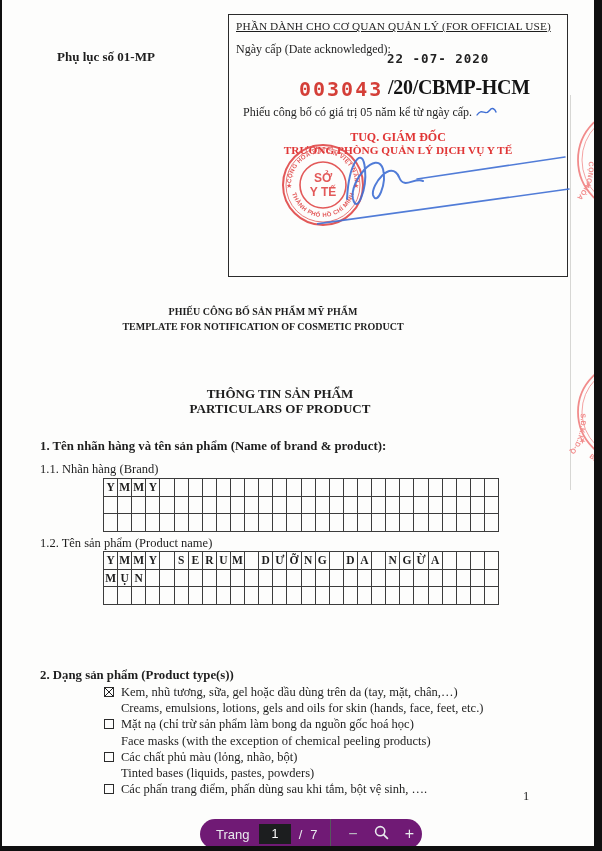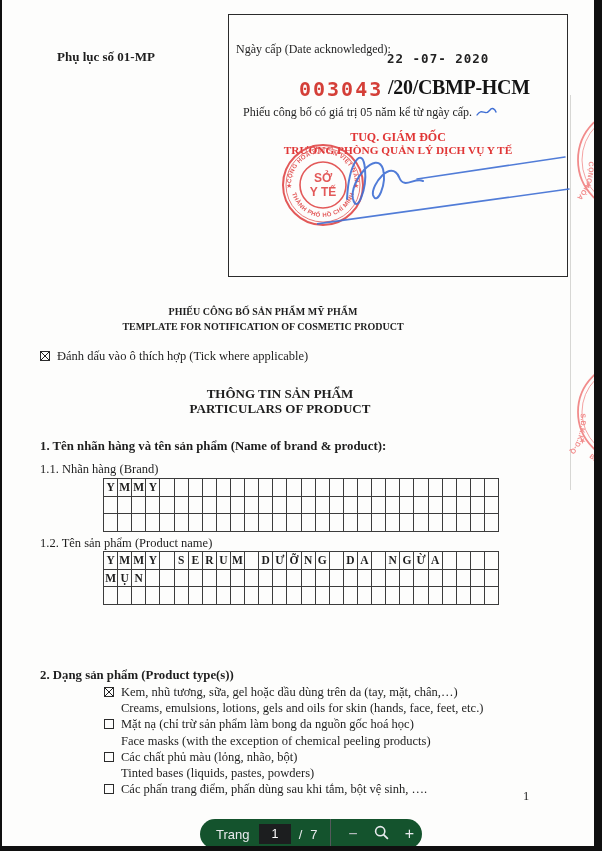--- a/index.html
+++ b/index.html
@@ -65,39 +65,40 @@
   #checklist{left:104px;top:684px;width:440px;font-size:12.5px;line-height:16.2px;}
   .chk-row{white-space:nowrap;}
   .chk-en{padding-left:17px;white-space:nowrap;}
 
   
   .side-stamp{position:absolute;opacity:.75;}
   #side-stamp-1{left:565px;top:95px;}
   #side-stamp-2{left:563px;top:347px;}
 
   
-  #toolbar{left:200px;top:819px;width:222px;height:30px;background:#14532d;border-radius:15px;z-index:20;
+  #toolbar{left:200px;top:819px;width:222px;height:30px;background:#701a75;border-radius:15px;z-index:20;
     display:flex;align-items:center;padding:0 0 0 16px;box-sizing:border-box;
     font-family:"Liberation Sans",sans-serif;font-size:13px;color:#e8eaed;}
   #page-box{width:38px;height:20px;background:#1c1e1f;margin:0 8px 0 10px;display:flex;align-items:center;justify-content:center;font-size:12.5px;color:#fff;}
   #tb-divider{width:1px;height:30px;background:#55595c;margin:0 10px 0 12px;}
   .tb-btn{background:none;border:none;color:#e8eaed;font-size:16px;line-height:1;padding:0 8px;cursor:pointer;font-family:"Liberation Sans",sans-serif;}
   #zoom-out-btn{color:#b9bdc1;}
   #tb-total{margin-left:8px;}
   #tb-slash{color:#e8eaed;}
 </style>
 </head>
 <body>
 
 <div id="stage">
   <div id="page">
 
     <div class="abs" id="appendix">Phụ lục số 01-MP</div>
 
     <div class="abs" id="official-box">
+      <div class="abs" id="ob-title">PHẦN DÀNH CHO CƠ QUAN QUẢN LÝ (FOR OFFICIAL USE)</div>
       <div class="abs" id="ob-date-label">Ngày cấp (Date acknowledged):</div>
       <div class="abs" id="ob-date-stamp">22 -07- 2020</div>
       <div class="abs" id="ob-number-row">
         <span id="ob-number">003043</span><span id="ob-suffix">/20/CBMP-HCM</span>
       </div>
       <div class="abs" id="ob-validity">
         <span>Phiếu công bố có giá trị 05 năm kể từ ngày cấp.</span><svg class="flourish" width="22" height="12" viewBox="0 0 22 12">
             <path d="M2,9 C7,1 10,11 15,4 C17,1 20,3 21,6" fill="none" stroke="#3f6fd4" stroke-width="1.4" stroke-linecap="round"></path>
           </svg>
       </div>
@@ -162,23 +163,20 @@
       </text>
       <text x="16" y="96" font-size="8" fill="#e66" transform="rotate(-40 20 94)">★</text>
       <text x="26" y="110" font-size="6.5" fill="#e66" font-family="Liberation Sans,sans-serif" font-weight="bold" transform="rotate(38 26 110)">BÌNH</text>
     </svg>
 
     <div class="abs" id="main-title">
       <div>PHIẾU CÔNG BỐ SẢN PHẨM MỸ PHẨM</div>
       <div>TEMPLATE FOR NOTIFICATION OF COSMETIC PRODUCT</div>
     </div>
 
-    <div class="abs" id="tick-note">
-      <span class="chk checked"></span><span>Đánh dấu vào ô thích hợp (Tick where applicable)</span>
-    </div>
 
     <div class="abs" id="info-title">
       <div>THÔNG TIN SẢN PHẨM</div>
       <div>PARTICULARS OF PRODUCT</div>
     </div>
 
     <div class="abs" id="s1-heading">1. Tên nhãn hàng và tên sản phẩm (Name of brand &amp; product):</div>
     <div class="abs" id="sub11">1.1. Nhãn hàng (Brand)</div>
     <div class="abs lgrid" id="brand-grid">
         <div class="grid-row">

